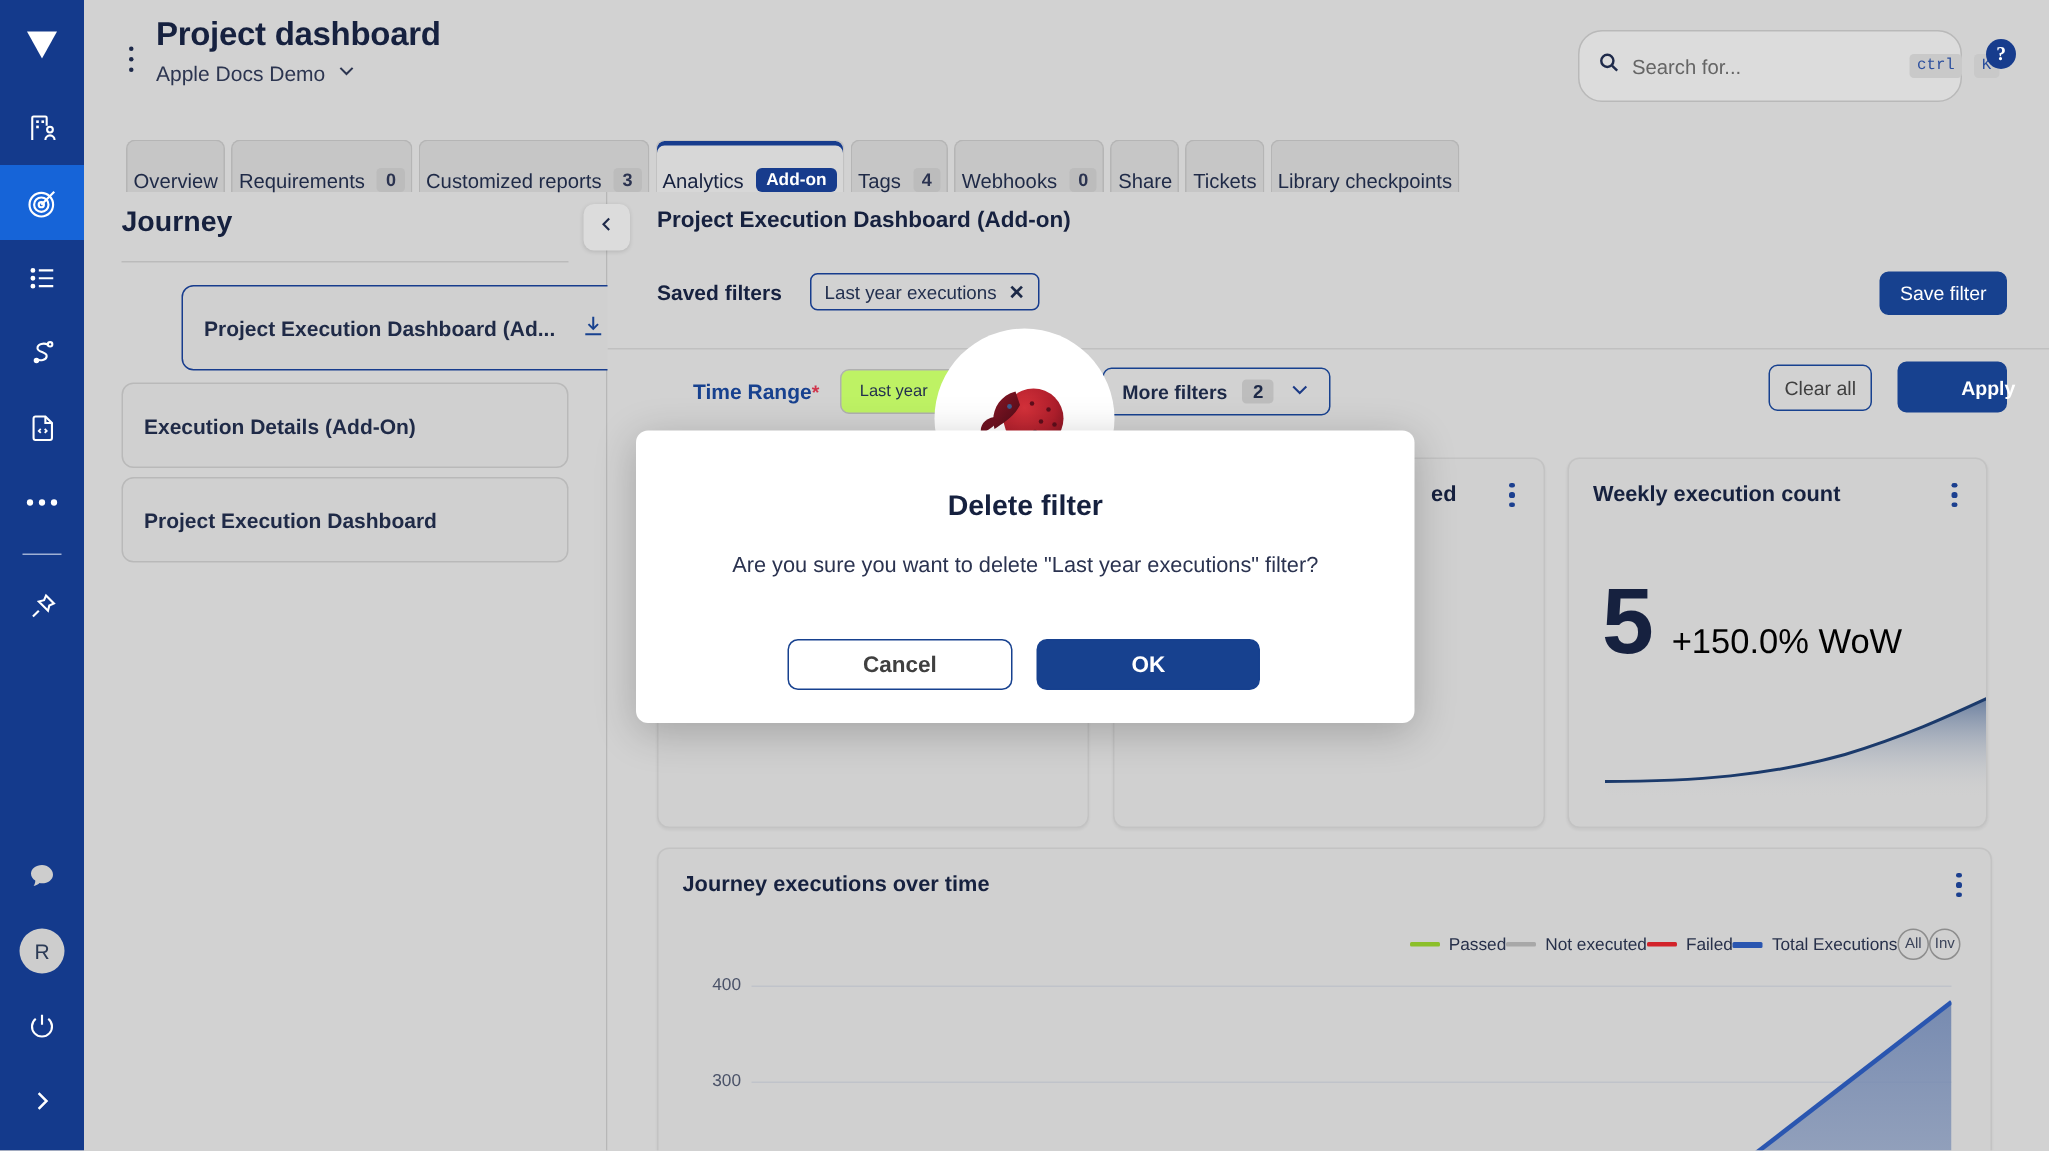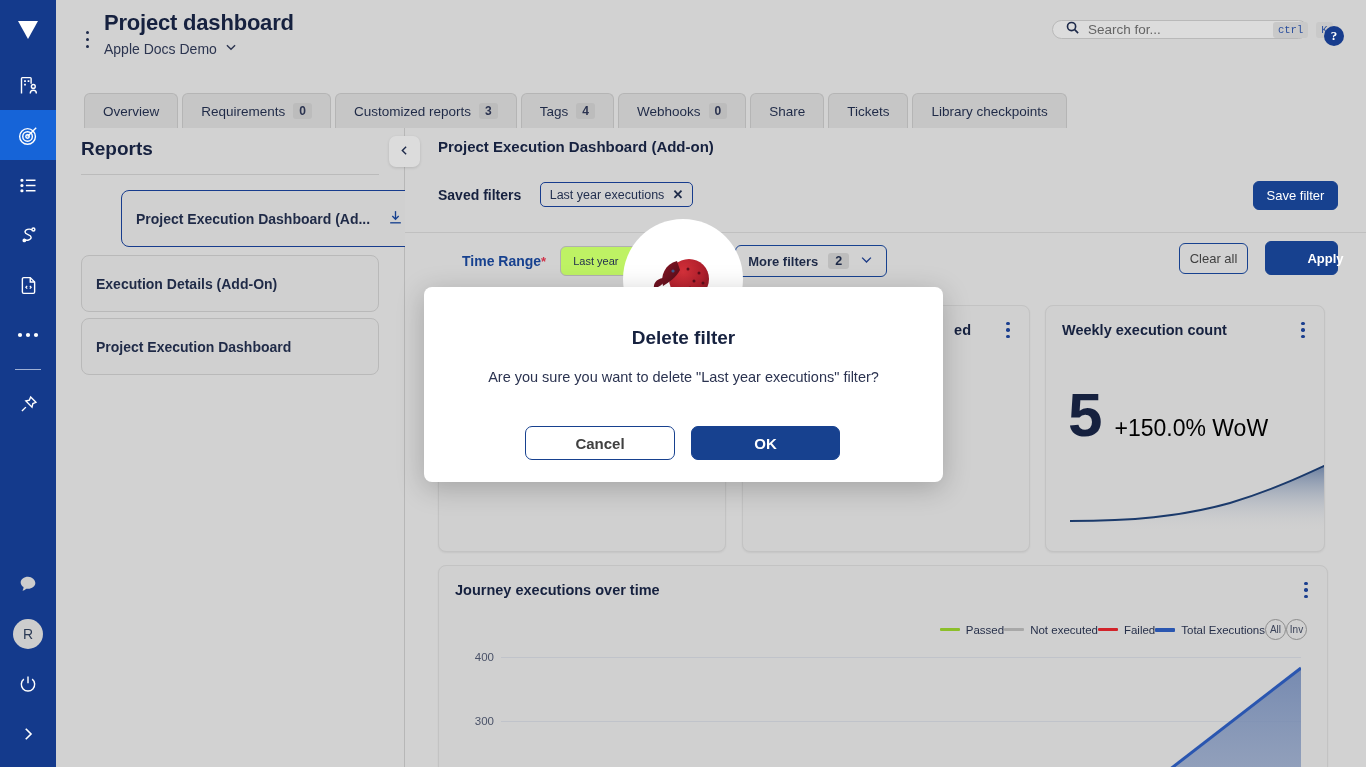--- a/index.html
+++ b/index.html
@@ -45,21 +45,21 @@
   .hdr-kebab i { width: 3px; height: 3px; border-radius: 50%; background: #1e2a4a; display: block; }
   .hdr-title {
     position: absolute; left: 48px; top: 10px;
     font-size: 22px; font-weight: bold; color: #16213f; letter-spacing: -0.2px;
   }
   .hdr-sub {
     position: absolute; left: 48px; top: 40px;
     font-size: 14px; color: #2c3550; display: flex; align-items: flex-end; gap: 7px; cursor: pointer;
   }
   .searchbox {
-    position: absolute; right: 58px; top: 20px; width: 256px; height: 19px;
+    position: absolute; right: 58px; top: 20px; width: 256px; height: 48px;
     background: #dcdcdc; border: 1px solid #b9b9b9; border-radius: 16px;
     display: flex; align-items: center; padding: 0 6px 0 12px; gap: 8px;
   }
   .searchbox input {
     border: none; outline: none; background: transparent; flex: 1;
     font-size: 13.5px; color: #3a3a3a; font-family: "Liberation Sans", sans-serif;
   }
   .searchbox input::placeholder { color: #656565; }
   .kbd {
     background: #c9c9c9; border-radius: 3px; color: #2b4f9e;
@@ -73,22 +73,22 @@
     font-family: "Liberation Serif", serif;
   }
 
   
   .tabs {
     position: absolute; left: 84px; top: 93px; display: flex; align-items: flex-end; gap: 4px;
     z-index: 3;
   }
   .tab {
     height: 35px; background: #c6c6c6; border: 1px solid #b5b5b5; border-bottom: none;
-    border-radius: 6px 6px 0 0; padding: 0 18px;
-    display: flex; align-items: center; gap: 8px; cursor: pointer;
+    border-radius: 6px 6px 0 0; padding: 0 4px;
+    display: flex; align-items: flex-end; gap: 8px; cursor: pointer;
     font-size: 13.5px; color: #1f2a47;
   }
   .tab.active {
     background: #d7d7d7; border-color: #c2c2c2;
     box-shadow: inset 0 3px 0 0 #173c8d;
     color: #16213f;
   }
   .tab-count {
     background: #bcbcbc; border-radius: 3px; padding: 1px 6px;
     font-size: 12px; color: #2b3350; font-weight: bold;
@@ -385,41 +385,45 @@
       <span>Overview</span>
     </div>
     <div class="tab">
       <span>Requirements</span>
       <span class="tab-count">0</span>
     </div>
     <div class="tab">
       <span>Customized reports</span>
       <span class="tab-count">3</span>
     </div>
+    <div class="tab active">
+      <span>Analytics</span>
+      <span class="tab-badge">Add-on</span>
+    </div>
     <div class="tab">
       <span>Tags</span>
       <span class="tab-count">4</span>
     </div>
     <div class="tab">
       <span>Webhooks</span>
       <span class="tab-count">0</span>
     </div>
     <div class="tab">
       <span>Share</span>
     </div>
     <div class="tab">
       <span>Tickets</span>
     </div>
     <div class="tab">
       <span>Library checkpoints</span>
     </div>
   </div>
 
   <div class="reports-panel">
-    <div class="reports-title">Reports</div>
+    <div class="reports-title">Journey</div>
     <div class="reports-hr"></div>
 
     <div class="report-item selected" style="top:62px">
       <span class="lbl">Project Execution Dashboard (Ad...</span>
       <span>
         <svg width="17" height="17" viewBox="0 0 24 24" fill="none" stroke="#17418f" stroke-width="1.9">
           <path d="M12 3v11"></path>
             <path d="M7.5 10L12 14.5 16.5 10"></path>
             <path d="M4.5 19.5h15"></path>
         </svg>

